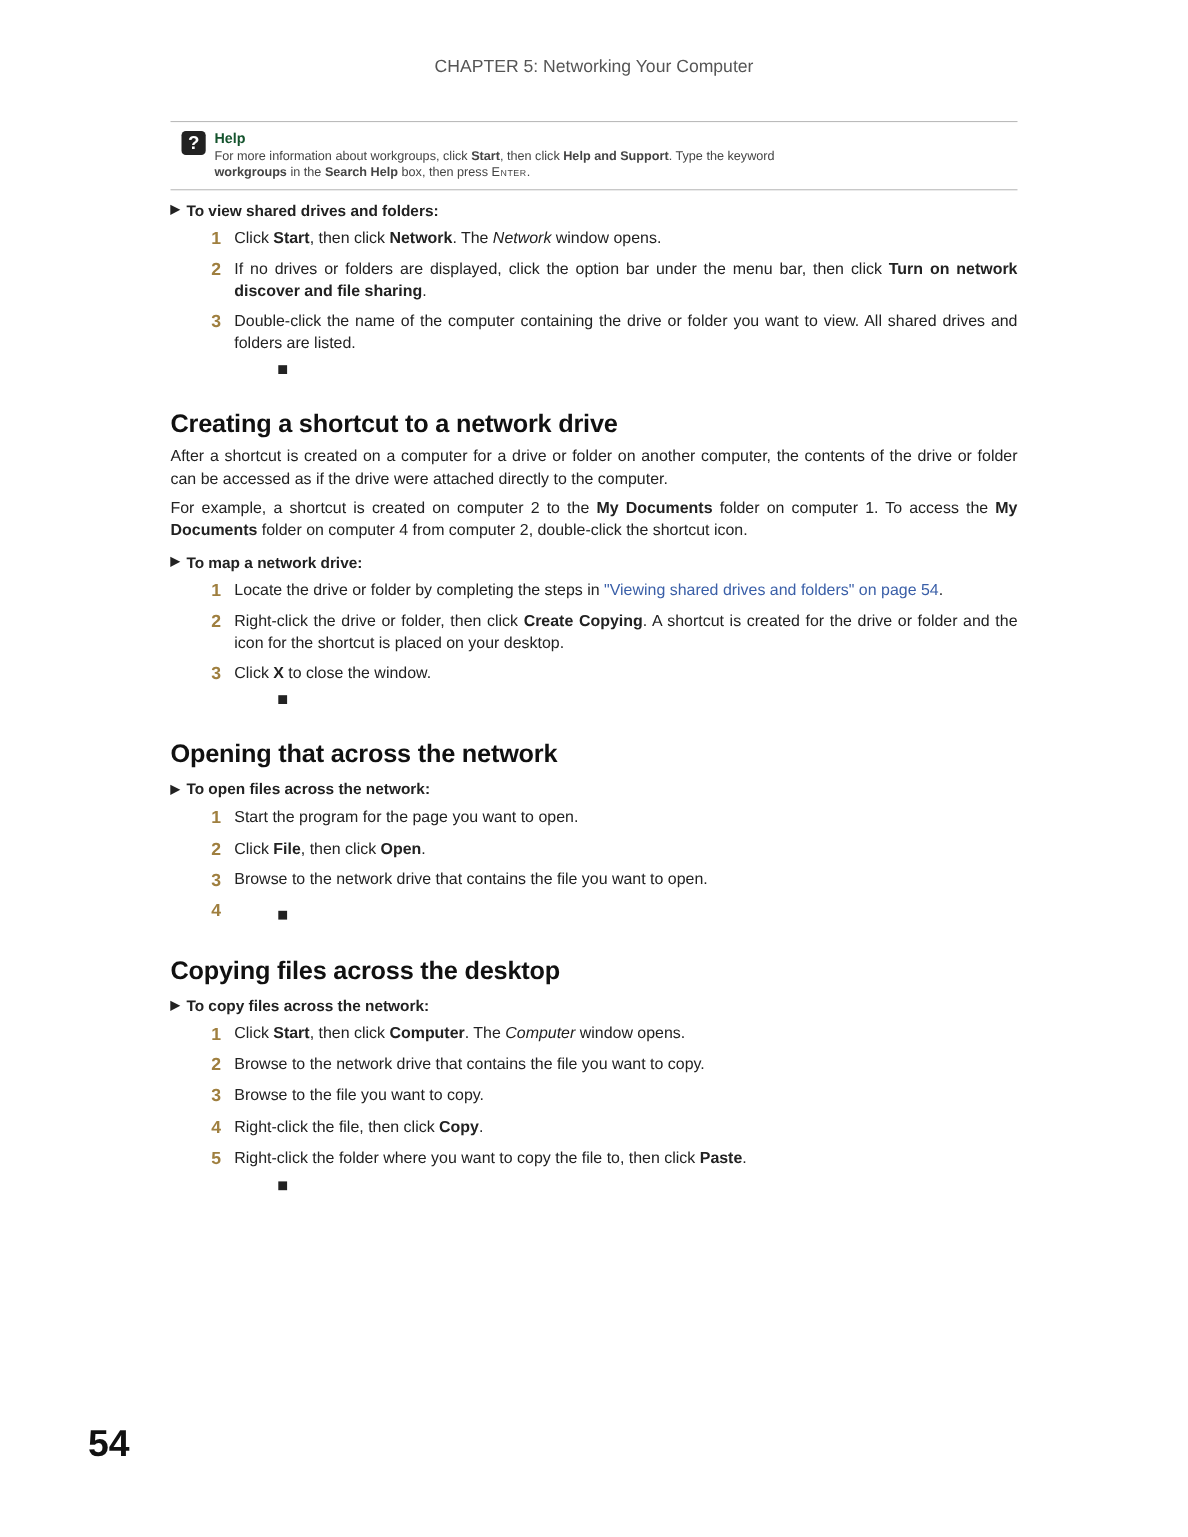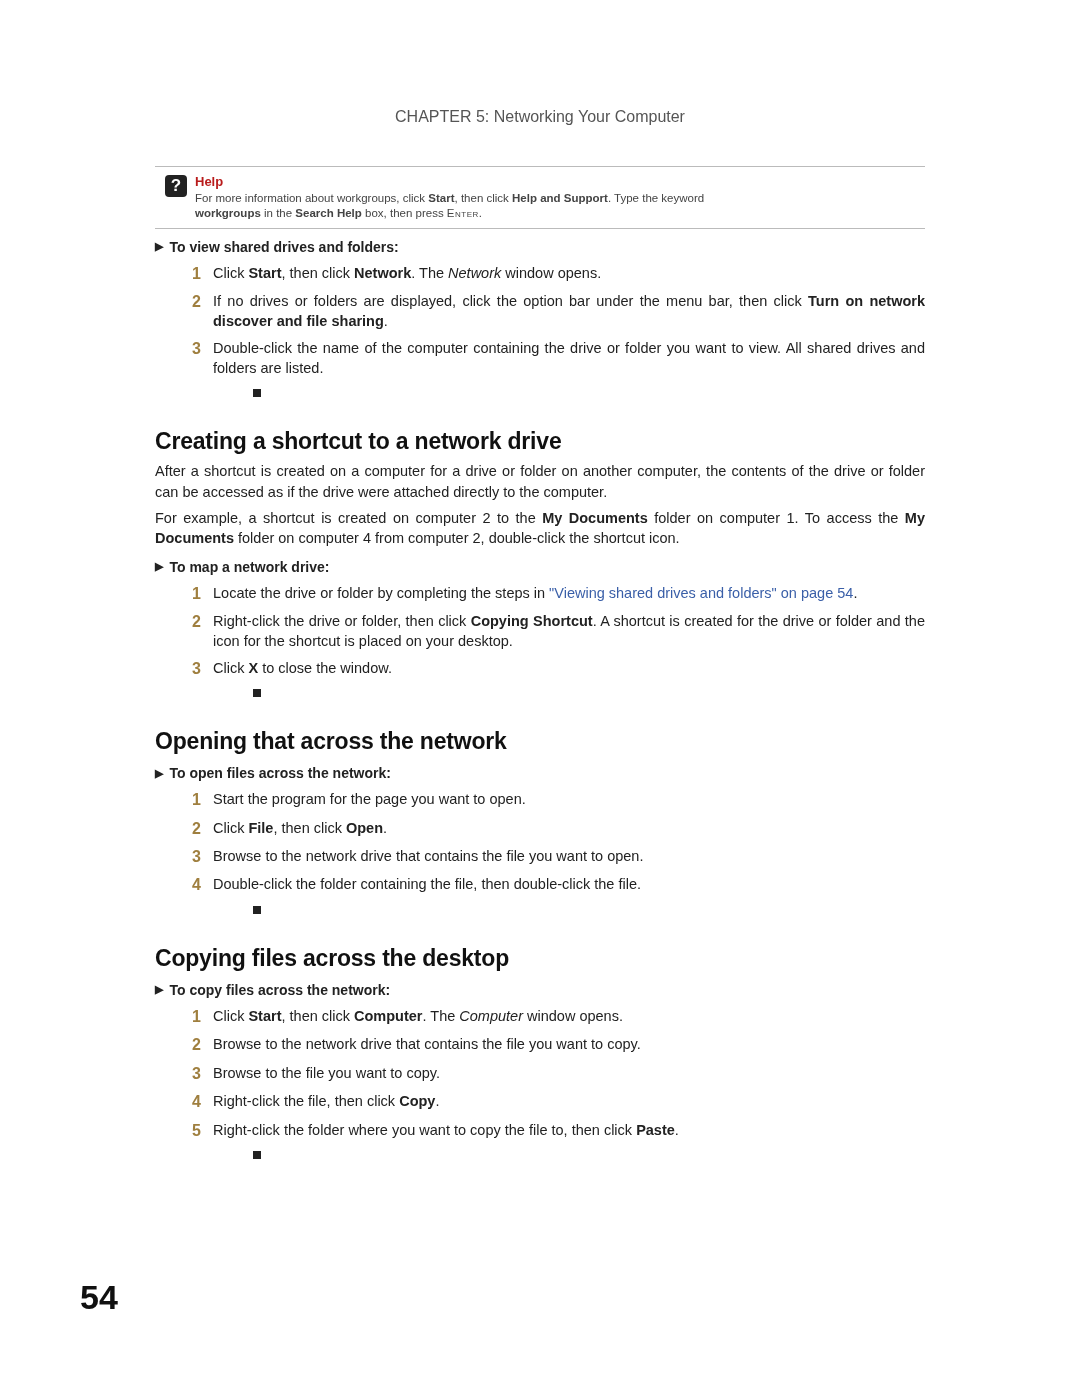--- a/index.html
+++ b/index.html
@@ -7,22 +7,21 @@
     padding: 0;
     background: #fff;
     font-family: Verdana, Geneva, sans-serif;
     color: #222;
     width: 1080px;
     height: 1397px;
     position: relative;
   }
   .page {
     box-sizing: border-box;
-    padding: 88px 155px 80px 155px;
-    margin-top: 20px;
+    padding: 52px 155px 80px 155px;
   }
   .chapter-header {
     text-align: center;
     font-size: 16px;
     color: #555;
     margin-bottom: 40px;
     font-family: "Trebuchet MS", Verdana, sans-serif;
   }
   h2.section {
     font-family: "Trebuchet MS", Verdana, sans-serif;
@@ -57,21 +56,21 @@
     font-family: Verdana, sans-serif;
   }
   .help-body {
     font-size: 11.5px;
     line-height: 1.35;
     color: #444;
   }
   .help-title {
     font-weight: bold;
     font-size: 13px;
-    color: #b91c1c;
+    color: #14532d;
     display: block;
   }
   .subhead {
     font-size: 14px;
     font-weight: bold;
     margin: 10px 0 8px 0;
     display: flex;
     align-items: center;
   }
   .tri {
@@ -117,21 +116,21 @@
     display:inline-block;
     width: 8px; height:8px;
     background:#222;
     margin-top:6px;
   }
   .endmark { padding-left: 40px; margin-top:4px; }
   .smallcaps { font-variant: small-caps; letter-spacing: 0.5px; }
   .page-number {
     position: absolute;
     left: 80px;
-    bottom: 80px;
+    bottom: 64px;
     font-family: "Trebuchet MS", Verdana, sans-serif;
     font-size: 34px;
     font-weight: bold;
     color: #111;
     text-align: center;
   }
 </style>
 </head>
 <body>
 
@@ -194,21 +193,21 @@
   <ol class="steps">
     <li>
       <span class="step-num">1</span>
       <span class="step-text">
         <span>Locate the drive or folder by completing the steps in </span><span class="link">"Viewing shared drives and folders" on page 54</span><span>.</span>
       </span>
     </li>
     <li>
       <span class="step-num">2</span>
       <span class="step-text">
-        <span>Right-click the drive or folder, then click </span><span class="b">Copying Shortcut</span><span>. A shortcut is created for the drive or folder and the icon for the shortcut is placed on your desktop.</span>
+        <span>Right-click the drive or folder, then click </span><span class="b">Create Copying</span><span>. A shortcut is created for the drive or folder and the icon for the shortcut is placed on your desktop.</span>
       </span>
     </li>
     <li>
       <span class="step-num">3</span>
       <span class="step-text">
         <span>Click </span><span class="b">X</span><span> to close the window.</span>
         <div class="endmark"><span class="sq"></span></div>
       </span>
     </li>
   </ol>
@@ -231,21 +230,20 @@
         <span>Click </span><span class="b">File</span><span>, then click </span><span class="b">Open</span><span>.</span>
       </span>
     </li>
     <li>
       <span class="step-num">3</span>
       <span class="step-text">Browse to the network drive that contains the file you want to open.</span>
     </li>
     <li>
       <span class="step-num">4</span>
       <span class="step-text">
-        <span>Double-click the folder containing the file, then double-click the file.</span>
         <div class="endmark"><span class="sq"></span></div>
       </span>
     </li>
   </ol>
 
   <h2 class="section">Copying files across the desktop</h2>
 
   <div class="subhead">
     <span class="tri">▶</span>
     <span>To copy files across the network:</span>

